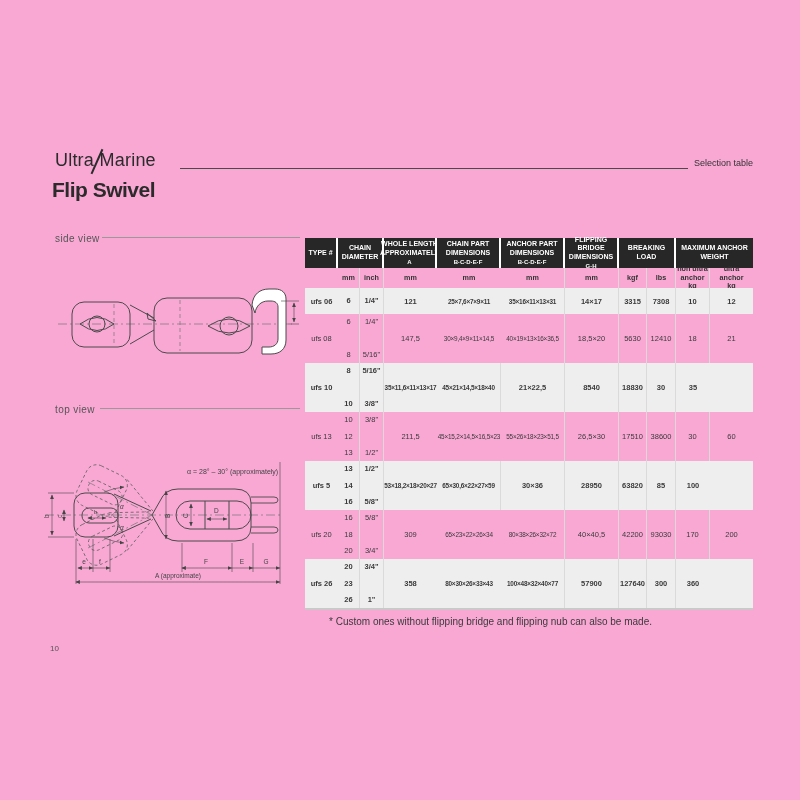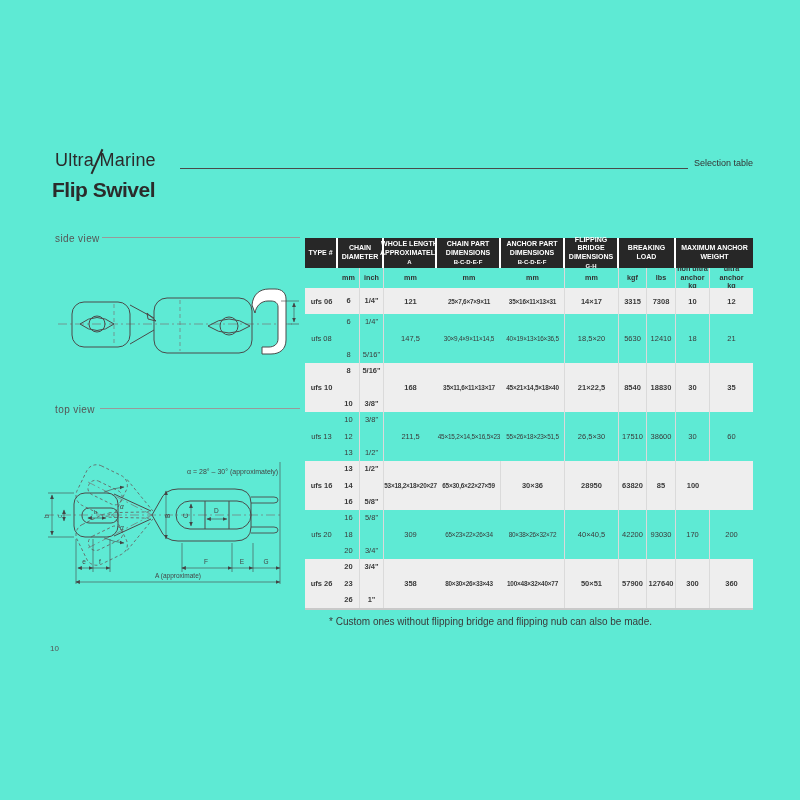--- a/index.html
+++ b/index.html
@@ -1,16 +1,16 @@
 <!DOCTYPE html>
 <html><head>
 <meta charset="utf-8">
 <style>
   html,body{margin:0;padding:0;background:#fff;}
-  .page{position:relative;width:800px;height:800px;background:#5eead4;overflow:hidden;
+  .page{position:relative;width:800px;height:800px;background:#f9a8d4;overflow:hidden;
         font-family:"Liberation Sans", sans-serif;color:#3a3a3a;}
   
   .logo{position:absolute;left:55px;top:148px;font-size:18px;color:#2b2b2b;letter-spacing:.2px;}
   .logo .word{display:inline-block;vertical-align:baseline;}
   .logo-slash{display:inline-block;width:1.6px;height:27px;background:#2b2b2b;
               transform:rotate(24deg);margin:0 2px -9px 2px;}
   .header-rule{position:absolute;left:180px;top:168px;width:508px;height:1px;background:#4a4a4a;}
   .sel-table{position:absolute;left:553px;top:158px;width:200px;text-align:right;font-size:9px;color:#333;}
   .title{position:absolute;left:52px;top:178px;font-size:21px;font-weight:bold;color:#2b2b2b;
          letter-spacing:-.5px;margin:0;}
@@ -284,21 +284,20 @@
         <div class="trow shaded" style="height: 49px;">
           <div class="tc c0">ufs 10</div>
           <div class="tc stack c1">
             <div>8</div>
             <div>10</div>
           </div>
           <div class="tc stack c2">
             <div>5/16"</div>
             <div>3/8"</div>
           </div>
-          <div class="tc c3">168</div>
           <div class="tc c4 dims">35×11,6×11×13×17</div>
           <div class="tc c5 dims">45×21×14,5×18×40</div>
           <div class="tc c6">21×22,5</div>
           <div class="tc c7">8540</div>
           <div class="tc c8">18830</div>
           <div class="tc c9">30</div>
           <div class="tc c10">35</div>
         </div>
         <div class="trow" style="height: 49px;">
           <div class="tc c0">ufs 13</div>
@@ -315,21 +314,21 @@
           <div class="tc c3">211,5</div>
           <div class="tc c4 dims">45×15,2×14,5×16,5×23</div>
           <div class="tc c5 dims">55×26×18×23×51,5</div>
           <div class="tc c6">26,5×30</div>
           <div class="tc c7">17510</div>
           <div class="tc c8">38600</div>
           <div class="tc c9">30</div>
           <div class="tc c10">60</div>
         </div>
         <div class="trow shaded" style="height: 49px;">
-          <div class="tc c0">ufs 16</div>
+          <div class="tc c0">ufs 5</div>
           <div class="tc stack c1">
             <div>13</div>
             <div>14</div>
             <div>16</div>
           </div>
           <div class="tc stack c2">
             <div>1/2"</div>
             <div></div>
             <div>5/8"</div>
           </div>
@@ -370,21 +369,20 @@
             <div>26</div>
           </div>
           <div class="tc stack c2">
             <div>3/4"</div>
             <div></div>
             <div>1"</div>
           </div>
           <div class="tc c3">358</div>
           <div class="tc c4 dims">80×30×26×33×43</div>
           <div class="tc c5 dims">100×48×32×40×77</div>
-          <div class="tc c6">50×51</div>
           <div class="tc c7">57900</div>
           <div class="tc c8">127640</div>
           <div class="tc c9">300</div>
           <div class="tc c10">360</div>
         </div>
       </div>
   </div>
 
   <div class="footnote">* Custom ones without flipping bridge and flipping nub can also be made.</div>
   <div class="pagenum">10</div>

